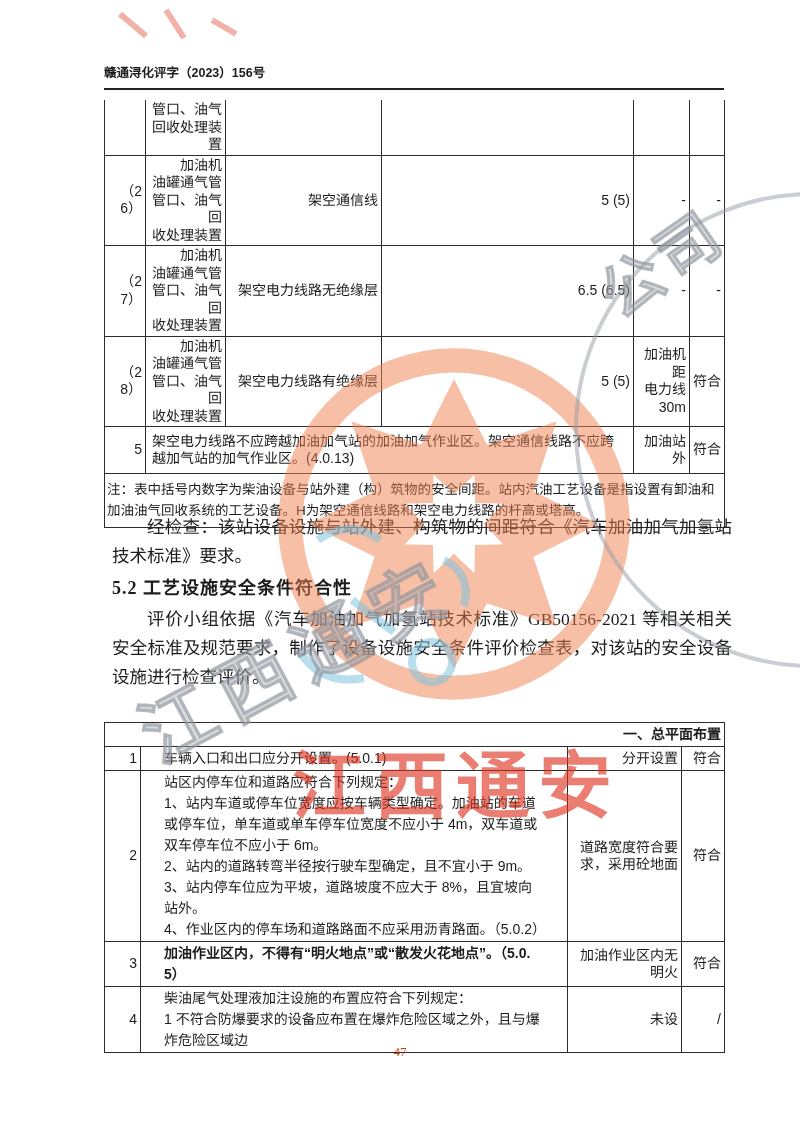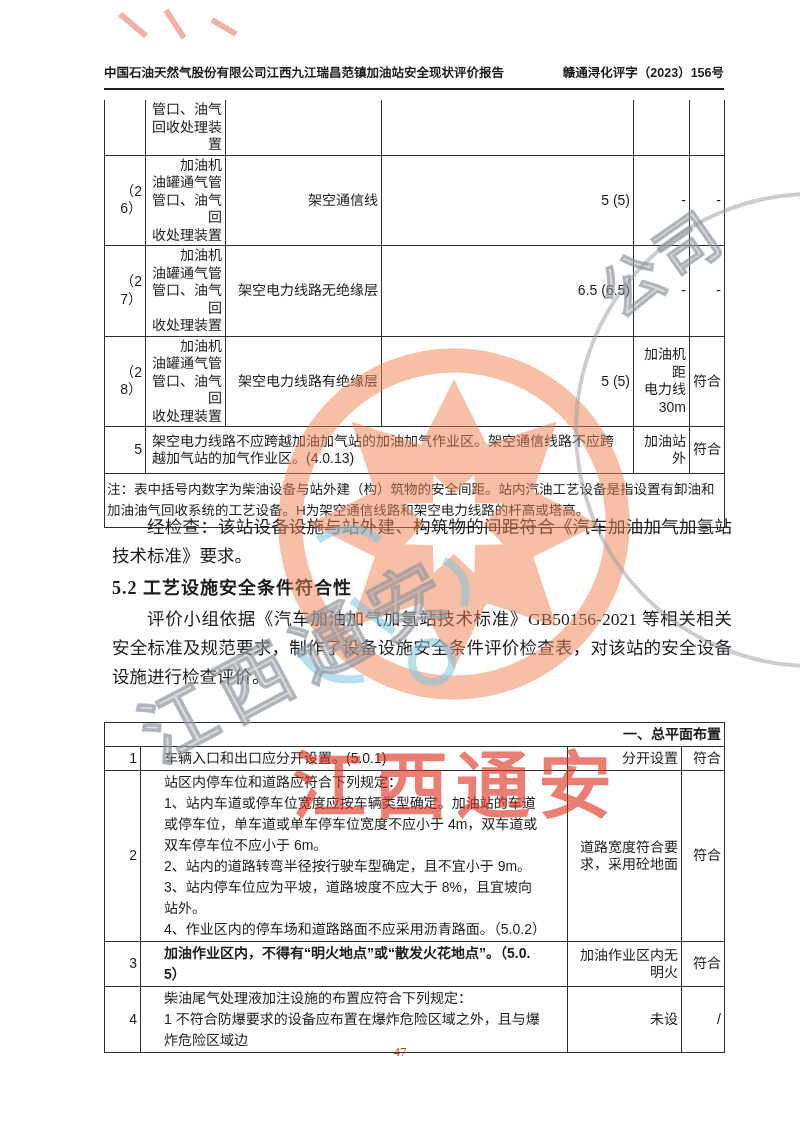--- a/index.html
+++ b/index.html
@@ -64,21 +64,20 @@
   }
   .wm-gray-a{left:118px;top:688px;font-size:74px;letter-spacing:12px;transform:rotate(-28deg);transform-origin:left top;}
   .wm-gray-b{left:578px;top:262px;font-size:62px;letter-spacing:6px;transform:rotate(-35deg);transform-origin:left top;}
 </style>
 </head>
 <body>
 
 <div class="page">
 
   <div class="header">
-    <span>中国石油天然气股份有限公司江西九江瑞昌范镇加油站安全现状评价报告</span>
     <span>赣通浔化评字（2023）156号</span>
   </div>
 
   <table class="t1">
     <colgroup>
       <col style="width:41px">
         <col style="width:80px">
         <col style="width:156px">
       <col style="width:252px">
         <col style="width:56px">

